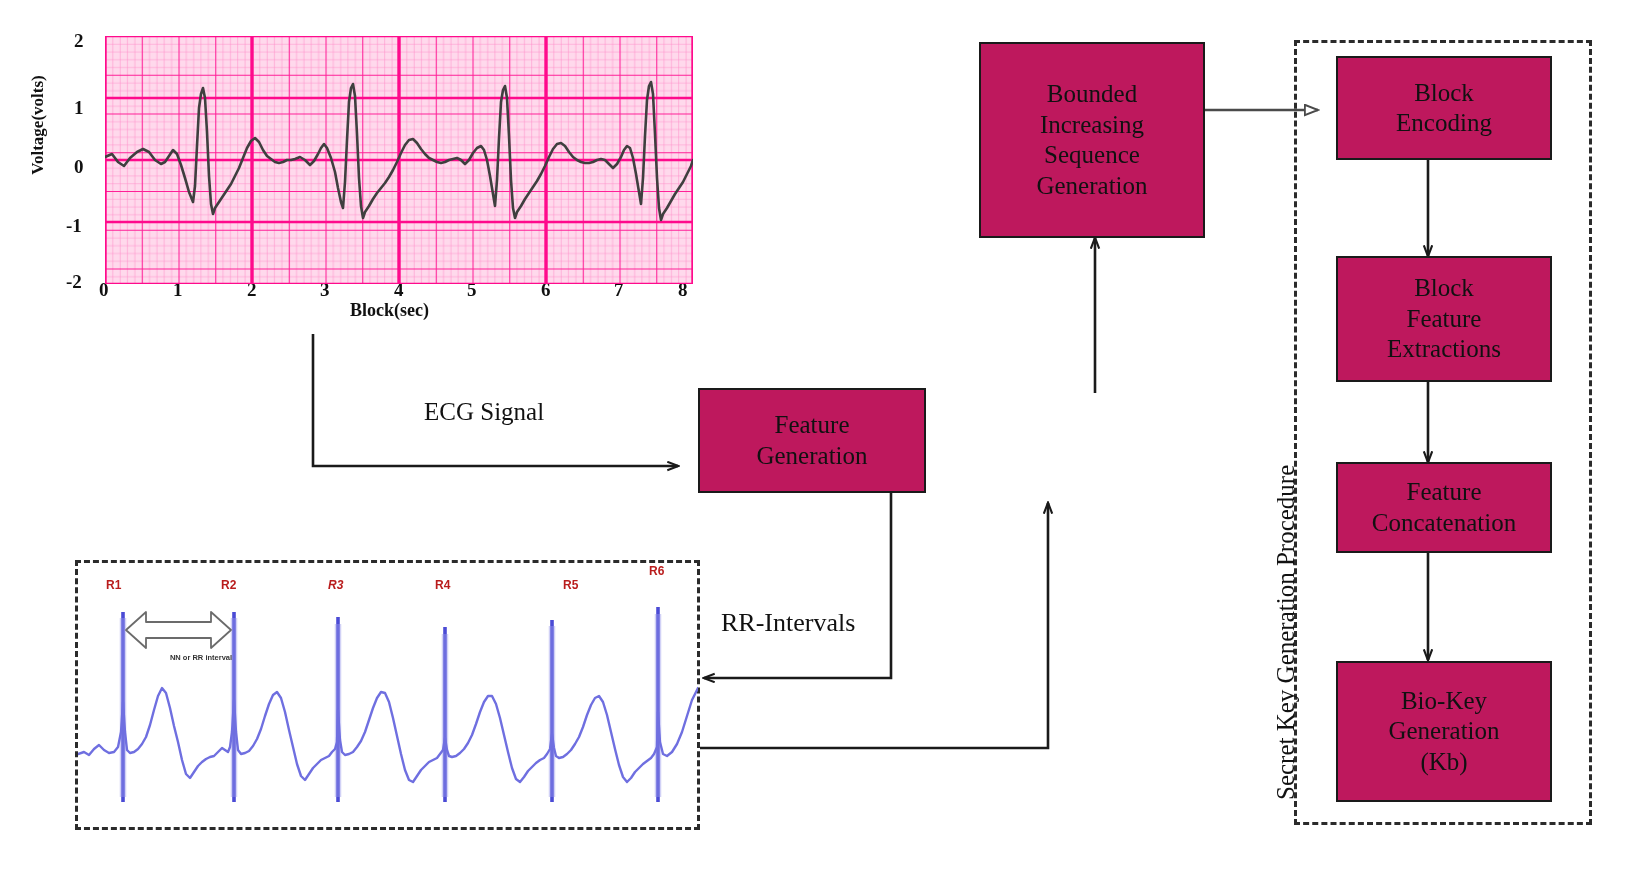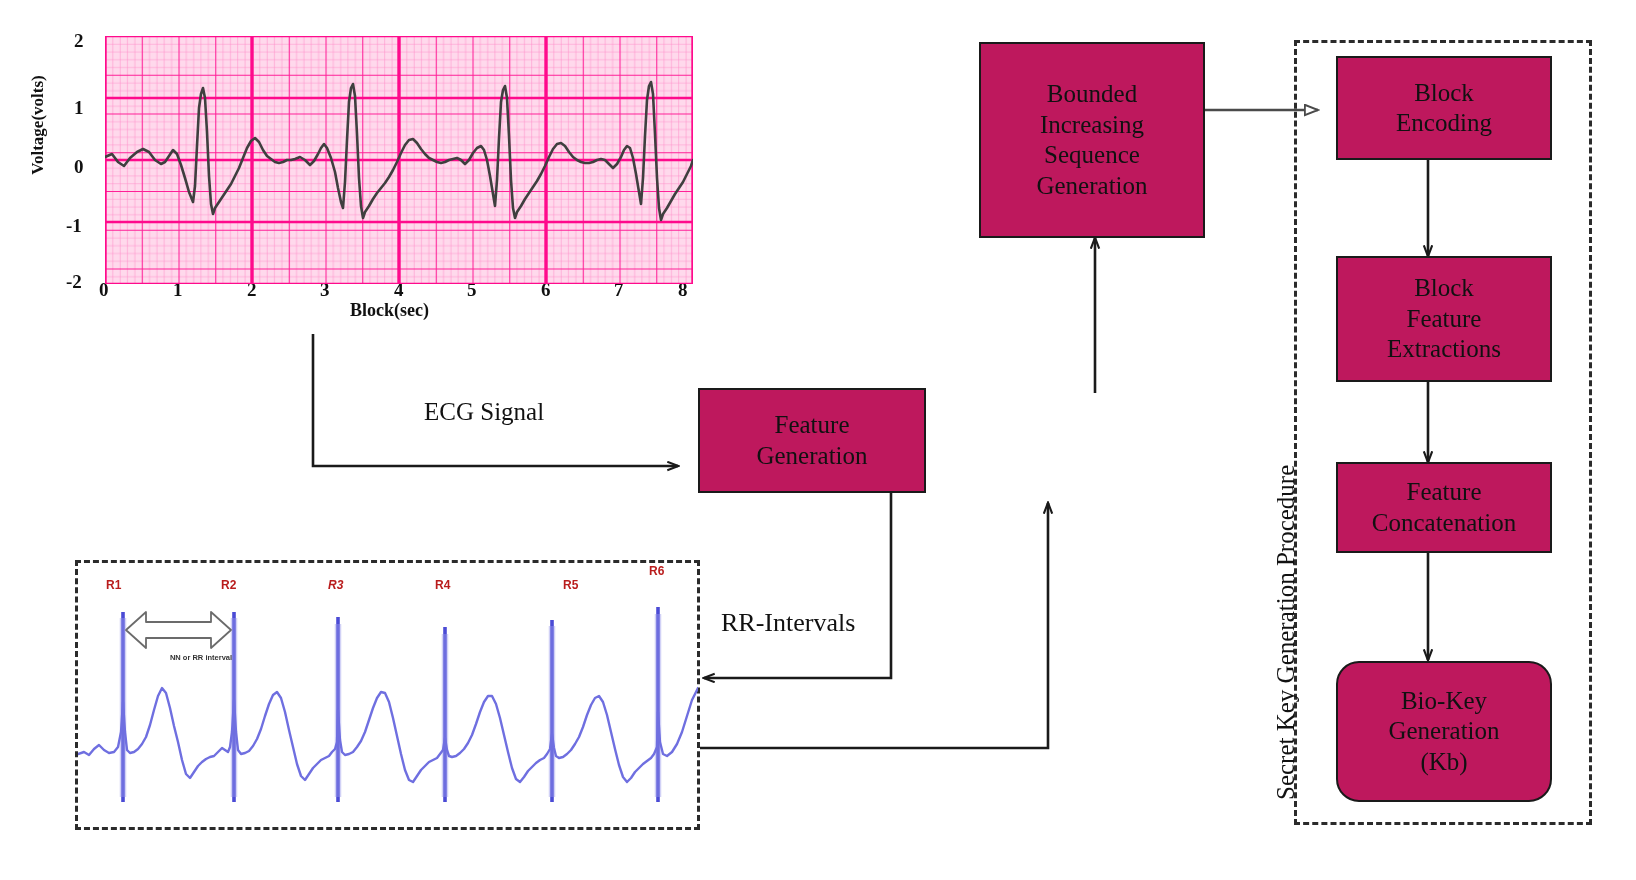--- a/index.html
+++ b/index.html
@@ -224,21 +224,21 @@
     </div>
   </div>
 
   <div class="fbox" style="left:1320px;top:462px;width:216px;height:91px;font-size:25px;">
     <div>
       <span>Feature</span>
       <span>Concatenation</span>
     </div>
   </div>
 
-  <div class="fbox" style="left:1320px;top:661px;width:216px;height:141px;font-size:25px;border-radius:23px;">
+  <div class="fbox" style="left:1320px;top:661px;width:216px;height:141px;font-size:25px;">
     <div>
       <span>Bio-Key</span>
       <span>Generation</span>
       <span>(Kb)</span>
     </div>
   </div>
 
   <div class="dashbox" style="left:75px;top:560px;width:625px;height:270px;"></div>
 
   <div class="rlab" style="left:106px;top:578px;">R1</div>

